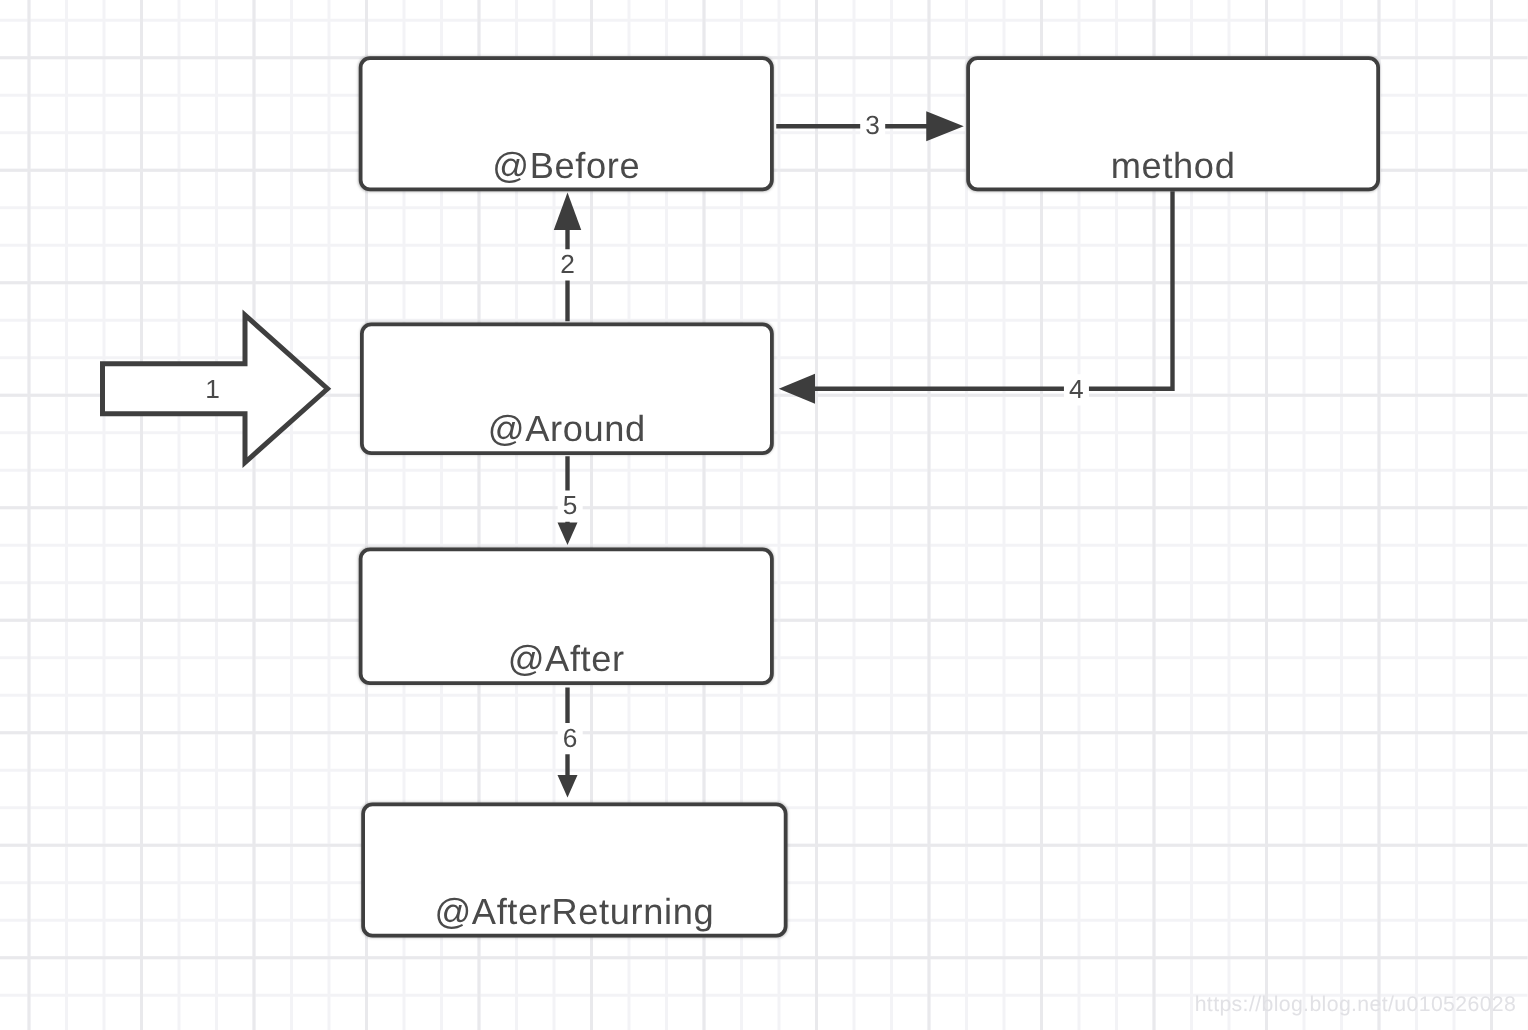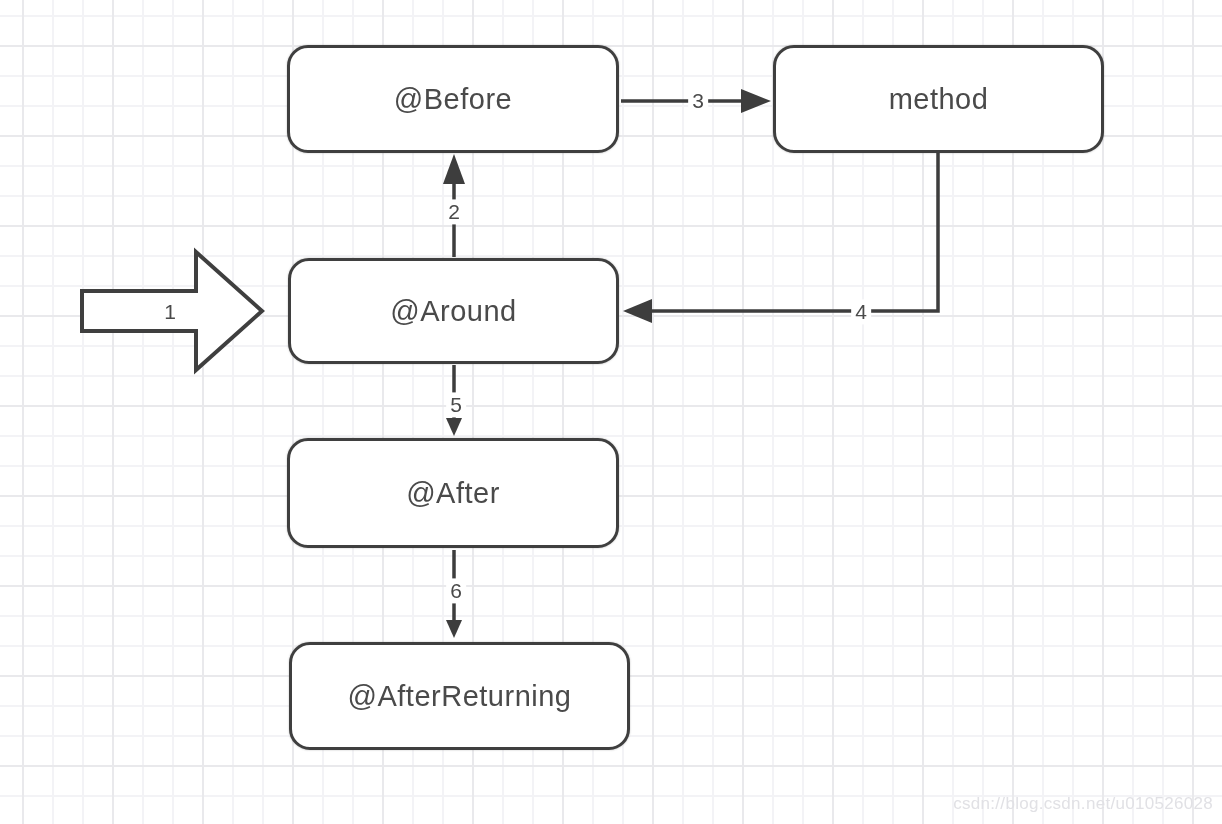--- a/index.html
+++ b/index.html
@@ -29,23 +29,23 @@
     position: absolute;
     left: 0;
     top: 0;
     pointer-events: none;
   }
   .node {
     position: absolute;
     box-sizing: border-box;
     background: #ffffff;
     border: 3.5px solid #3f3f3f;
-    border-radius: 21px;
+    border-radius: 9px;
     display: flex;
-    align-items: center;
+    align-items: flex-end;
     justify-content: center;
     box-shadow: 0 0 2px rgba(60,60,60,0.35);
   }
   .node-label {
     font-size: 29px;
     color: #4a4a4a;
     letter-spacing: 0.5px;
     white-space: nowrap;
   }
   .edge-label {
@@ -127,15 +127,15 @@
     <span class="node-label">@After</span>
   </div>
 
   <div class="edge-label no-bg" style="left:170px; top:312px;">1</div>
   <div class="edge-label" style="left:454px; top:212px;">2</div>
   <div class="edge-label" style="left:698px; top:101px;">3</div>
   <div class="edge-label" style="left:861px; top:312px;">4</div>
   <div class="edge-label" style="left:456px; top:405px;">5</div>
   <div class="edge-label" style="left:456px; top:591px;">6</div>
 
-  <div id="watermark">csdn://blog.csdn.net/u010526028</div>
+  <div id="watermark">https://blog.blog.net/u010526028</div>
 
 </div>
 
 </body></html>

